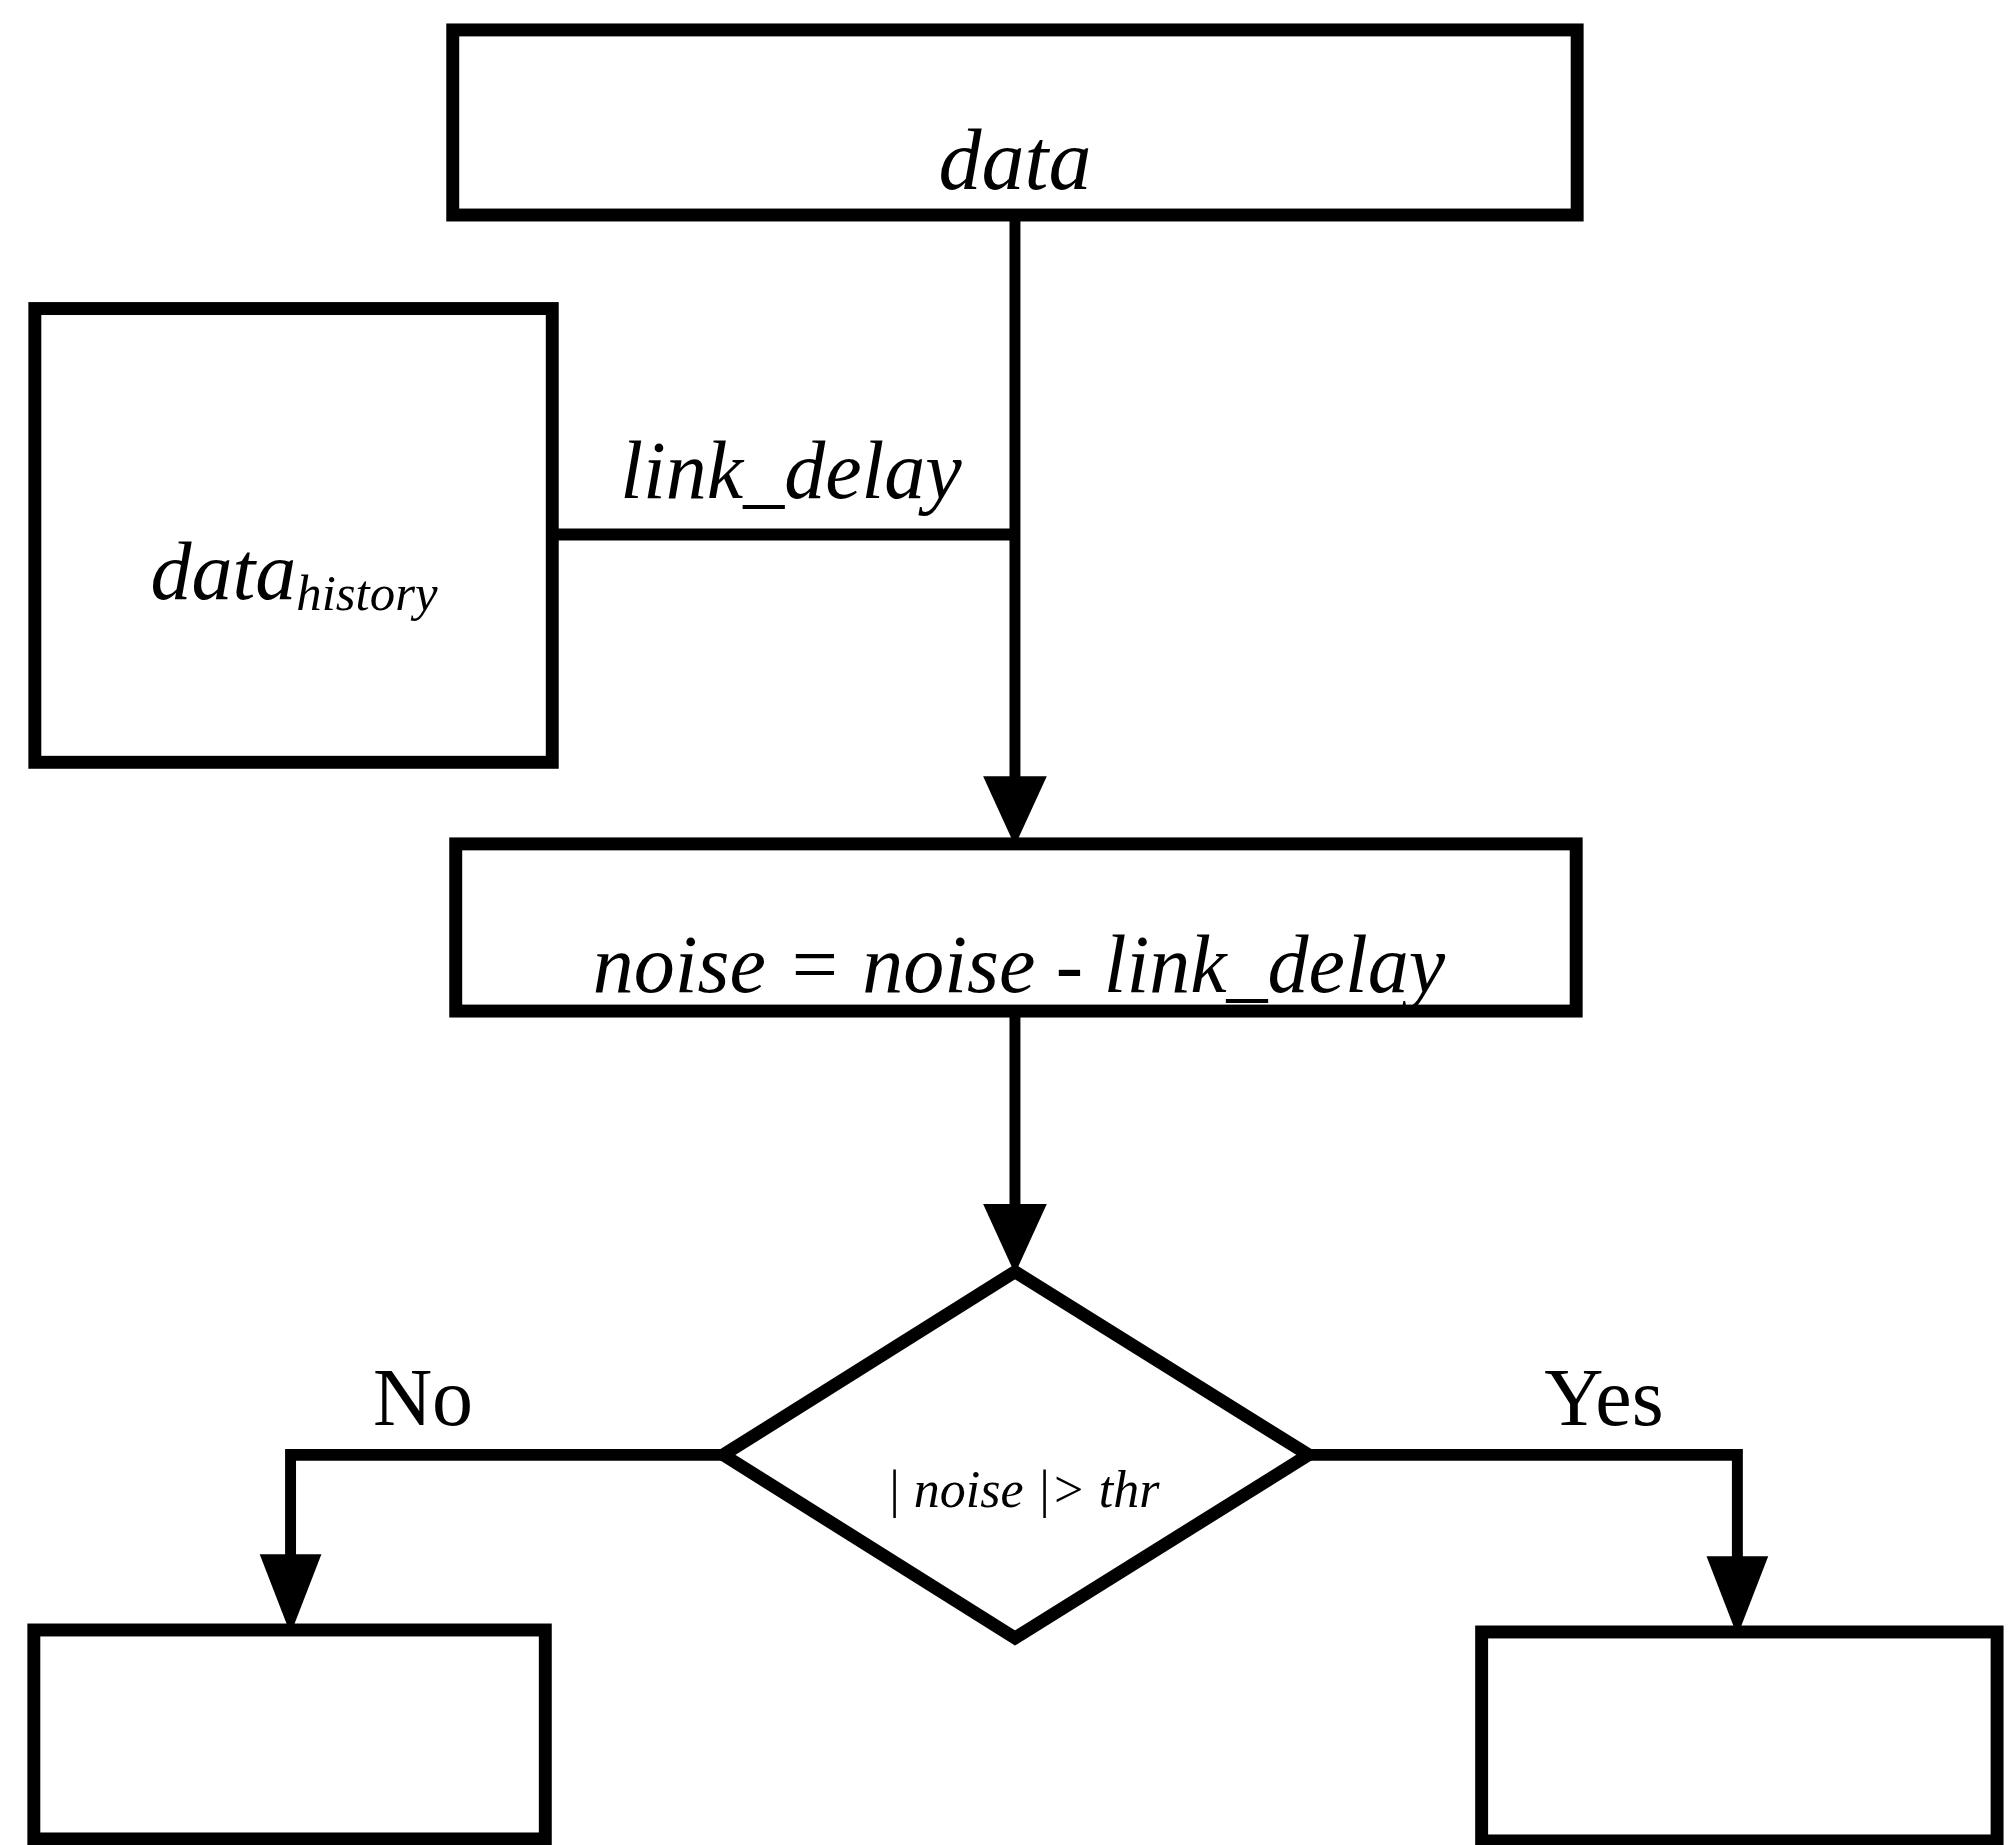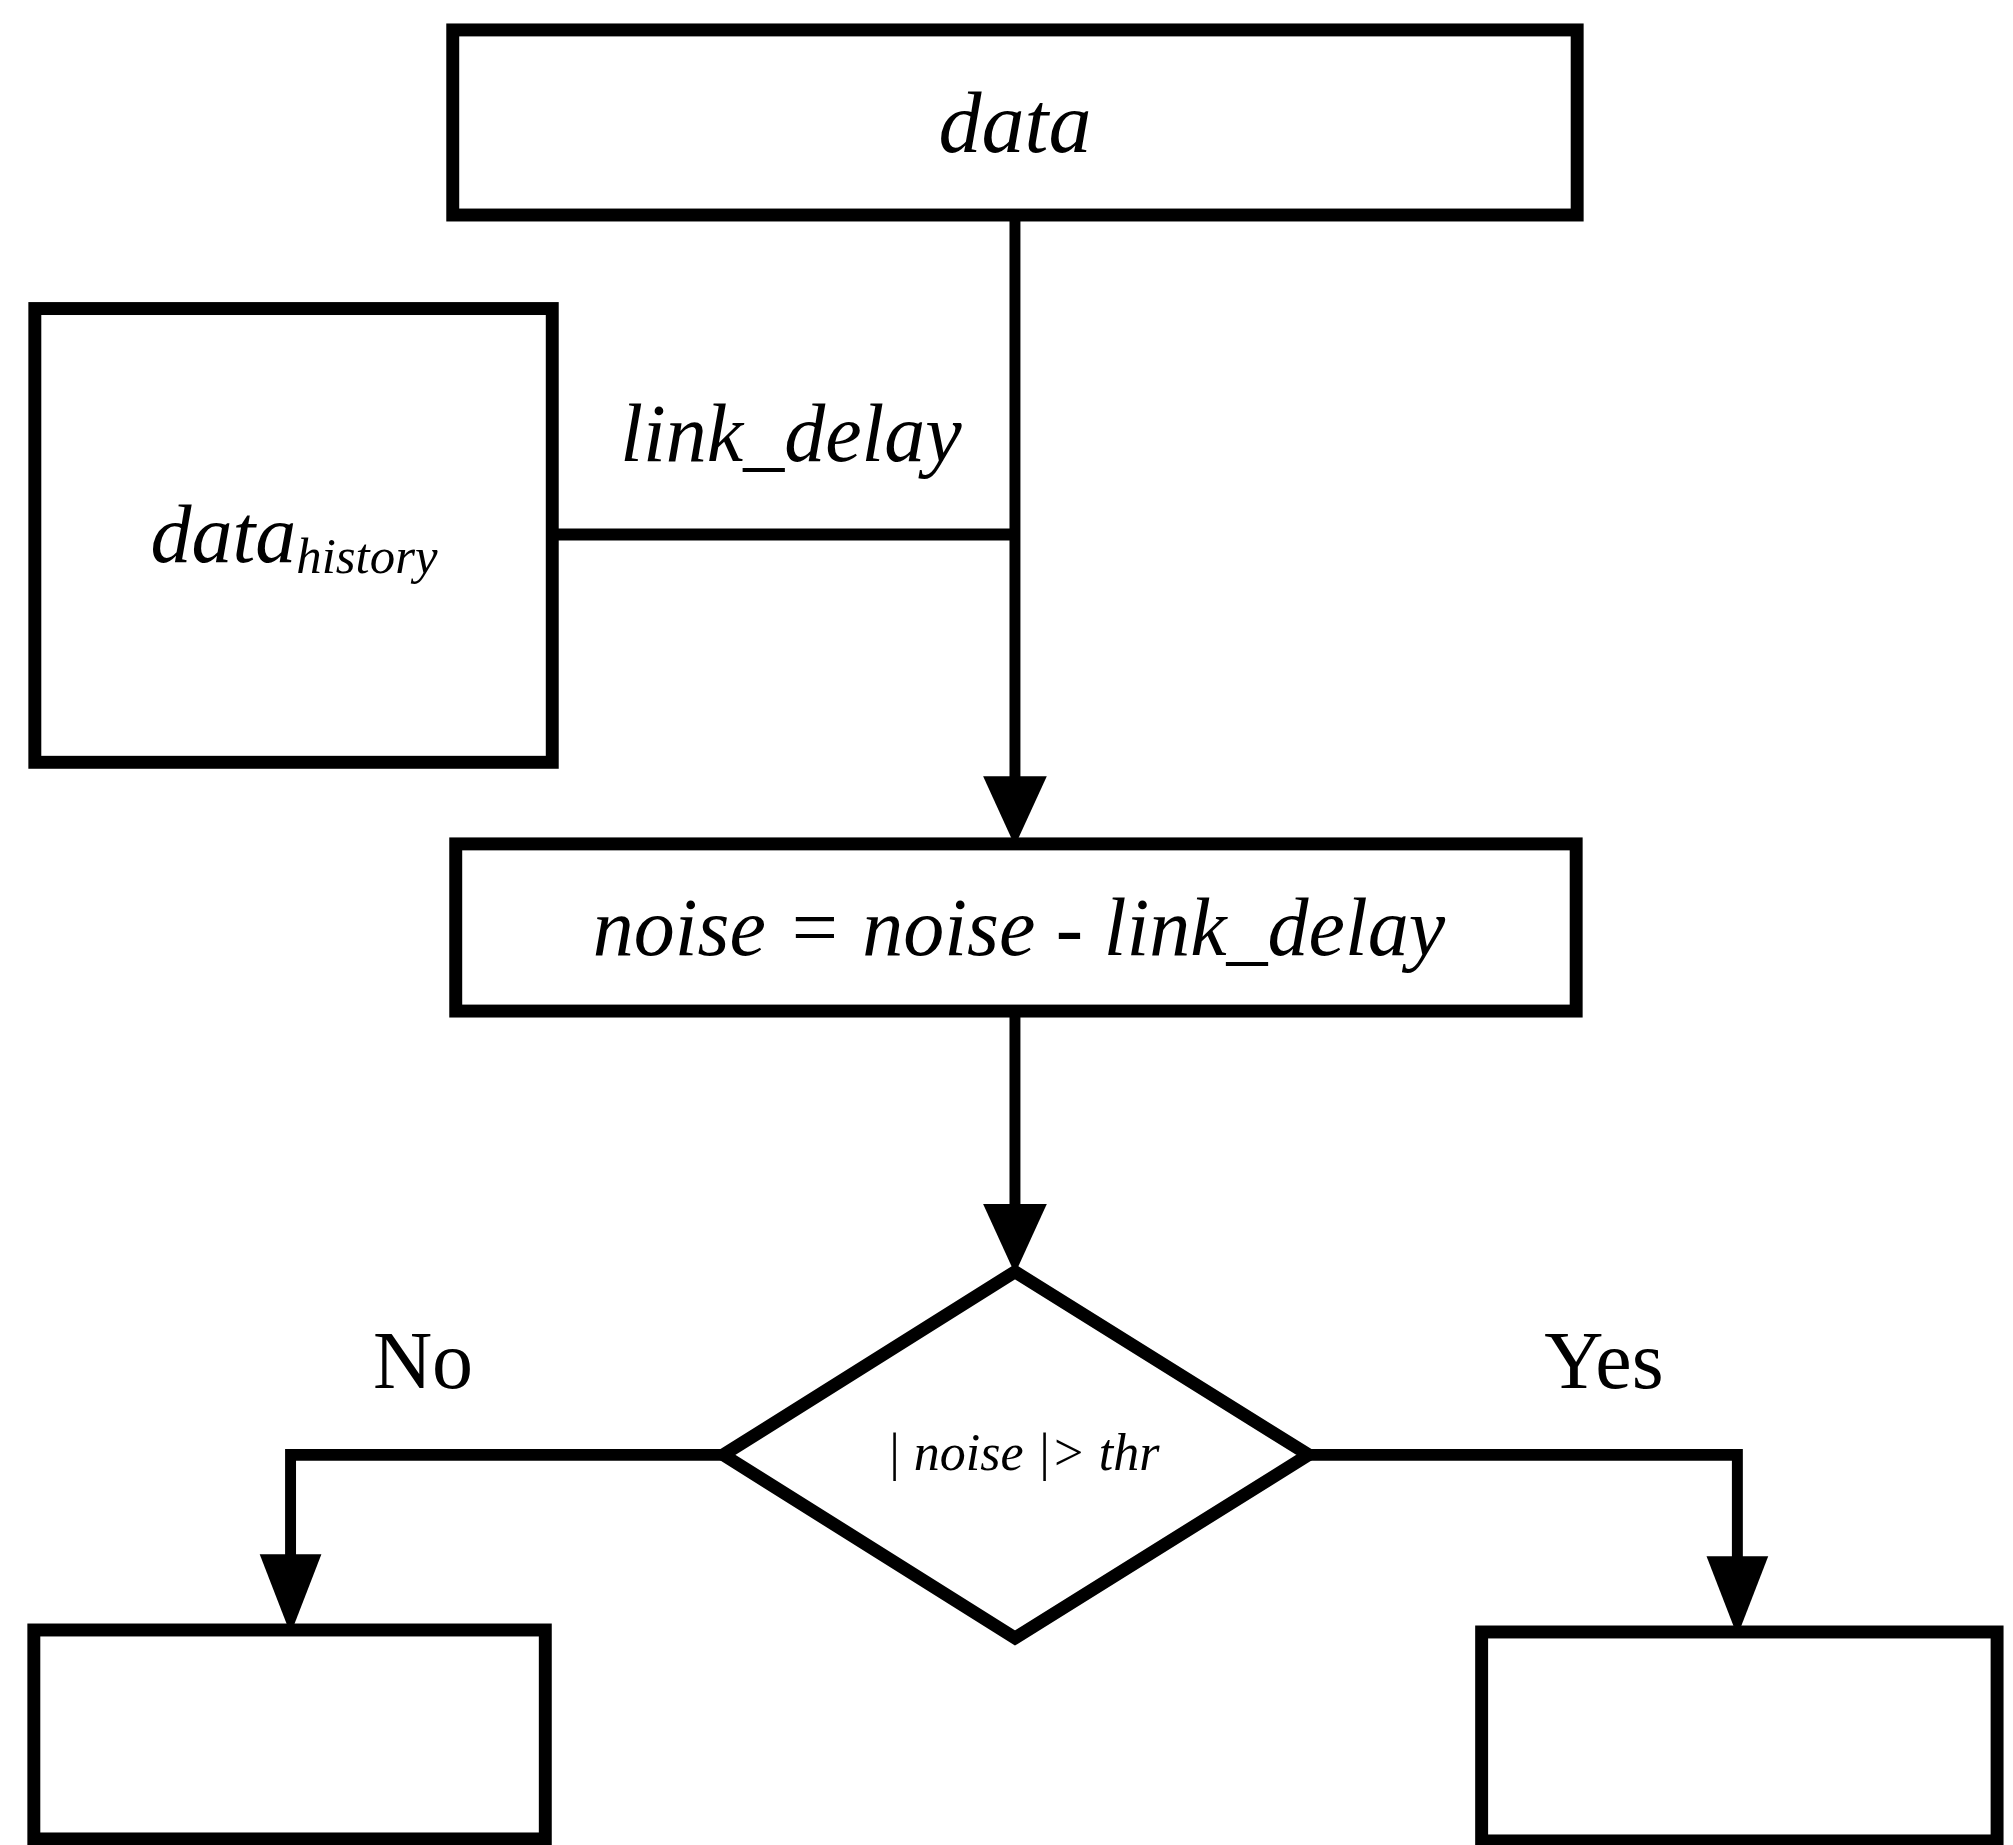--- a/index.html
+++ b/index.html
@@ -24,20 +24,21 @@
   }
   .label {
     position: absolute;
     transform: translate(-50%, -50%);
     white-space: nowrap;
     color: #000000;
     font-style: italic;
     font-size: 82px;
     line-height: 1;
     text-align: center;
+    margin-top: 37px;
   }
   .label.big { font-size: 86px; }
   .label.upright { font-style: normal; }
   .sub {
     font-size: 0.62em;
     line-height: 0;
     position: relative;
     top: 0.22em;
   }
 </style>

